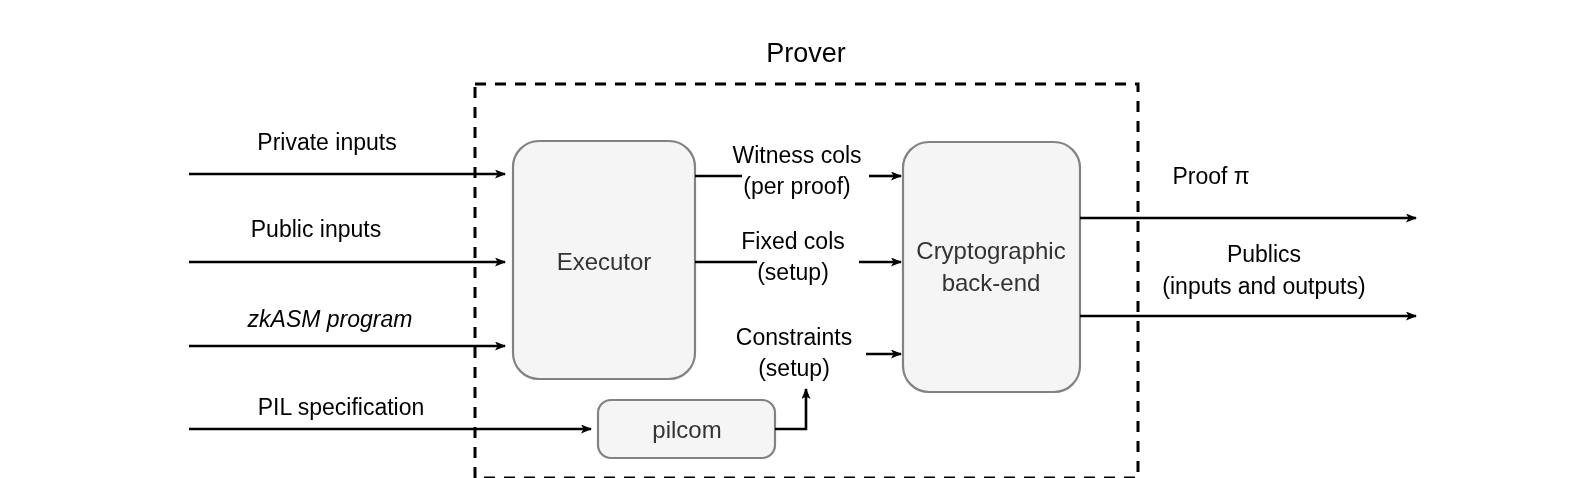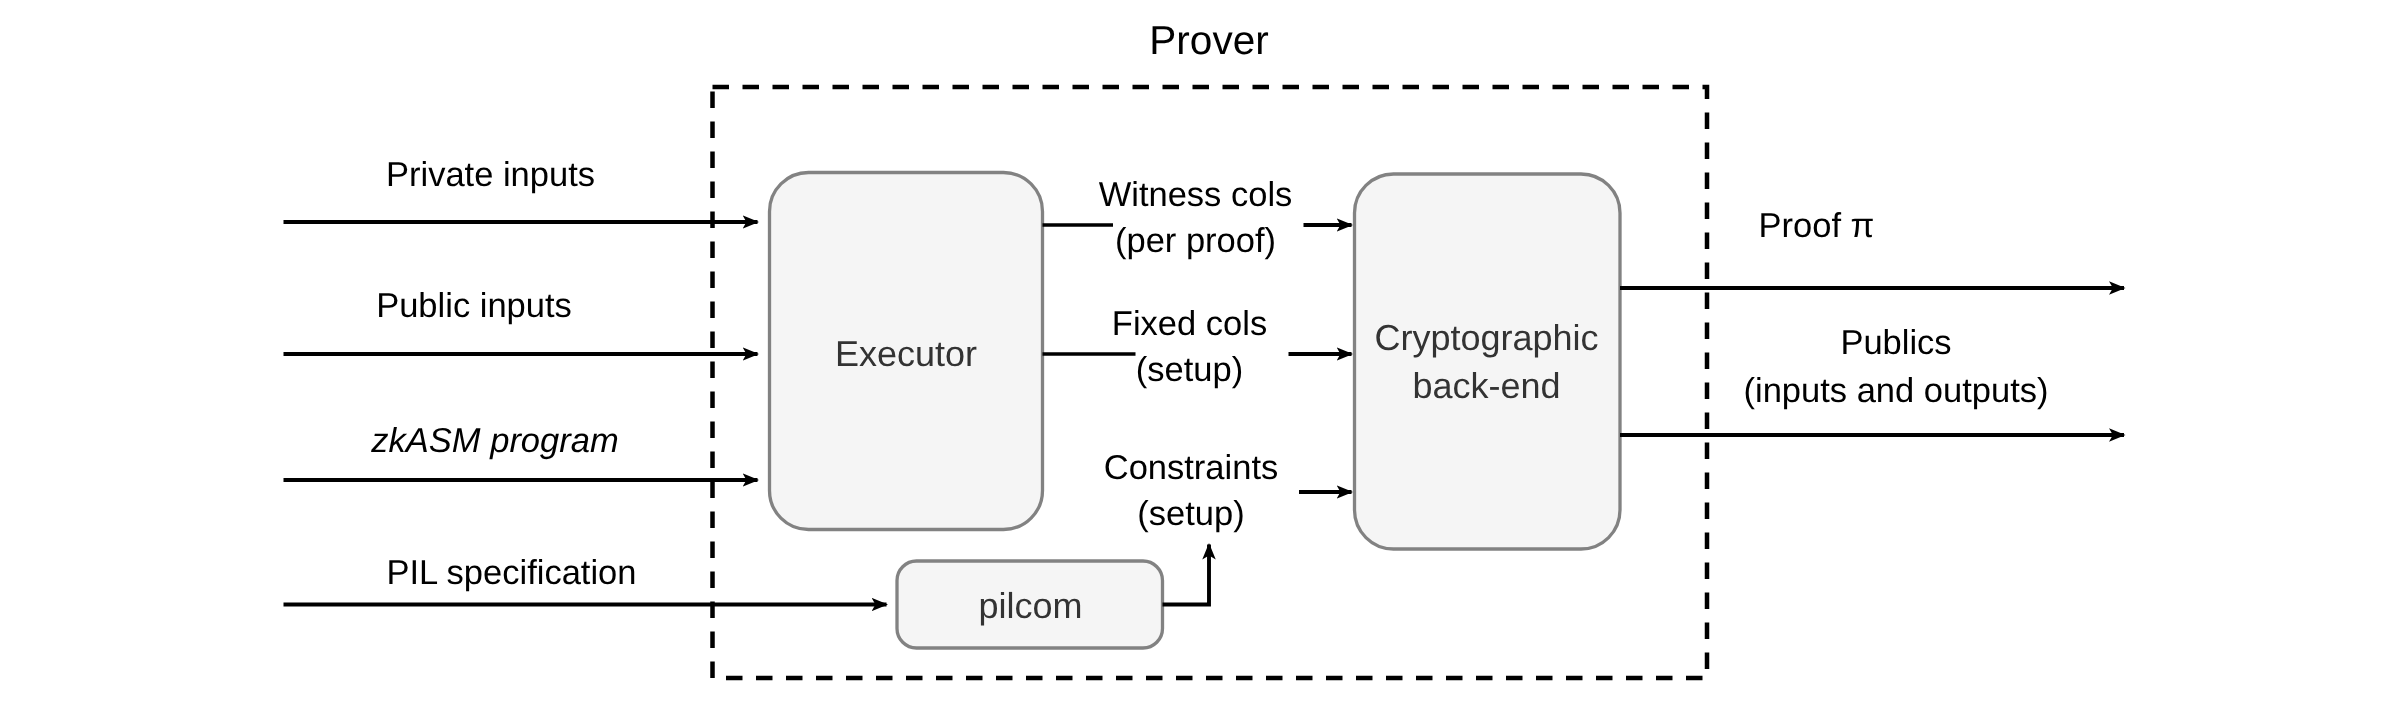--- a/index.html
+++ b/index.html
@@ -10,20 +10,21 @@
   body {
     width: 1588px;
     height: 478px;
     font-family: "Liberation Sans", sans-serif;
     overflow: hidden;
   }
   #diagram-root {
     position: relative;
     width: 1588px;
     height: 388px;
+    margin-top: 26px;
   }
   svg#diagram-svg {
     position: absolute;
     top: 0;
     left: 0;
     width: 1588px;
     height: 478px;
   }
   text {
     font-family: "Liberation Sans", sans-serif;

